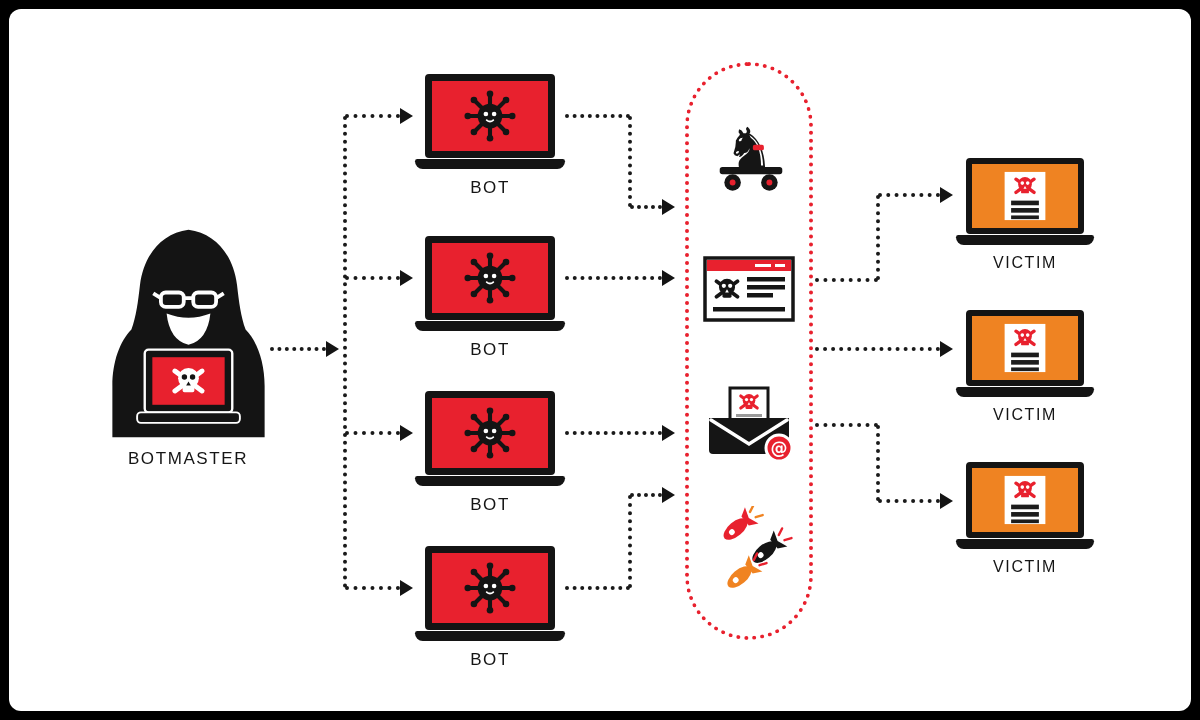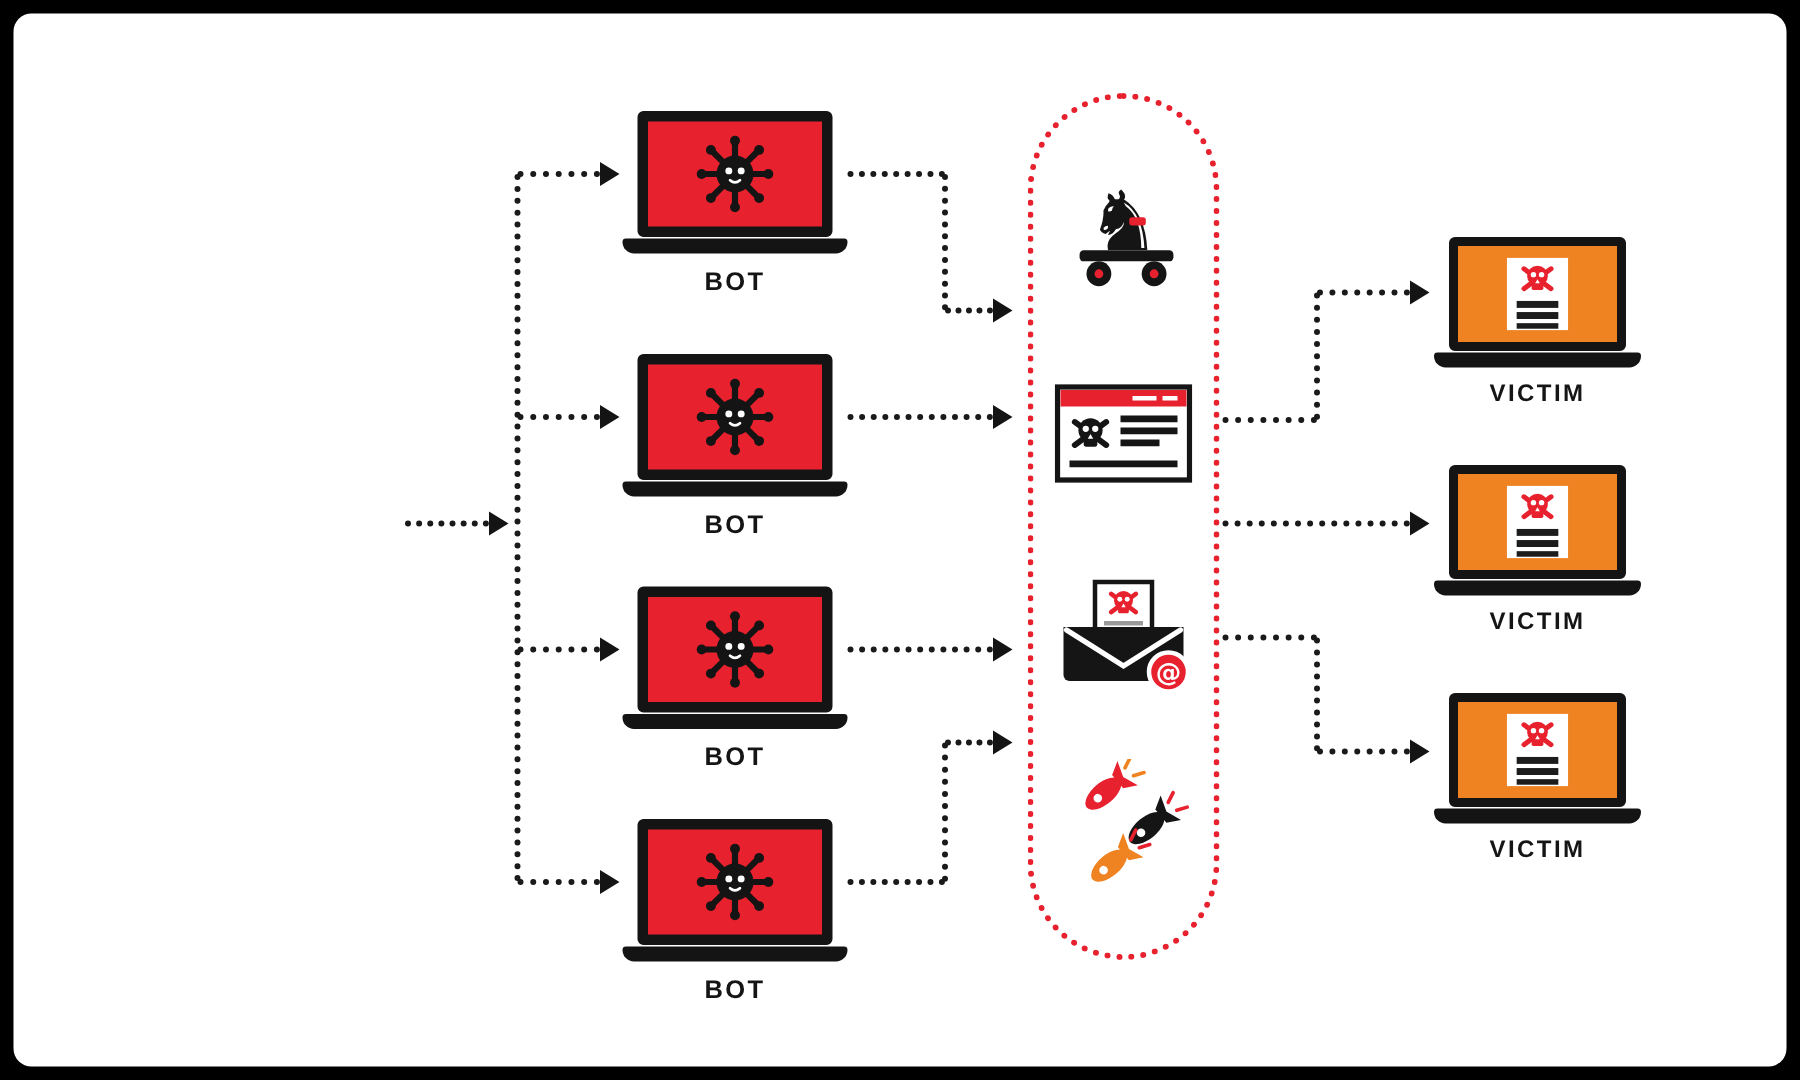--- a/index.html
+++ b/index.html
@@ -7,21 +7,21 @@
          font-family:"Liberation Sans",sans-serif;}
   .paper{position:absolute;inset:9px;background:#fff;border-radius:12px;}
   
   .laptop{display:flex;flex-direction:column;align-items:center;}
   .screen{border:7px solid #141414;border-radius:4px;display:flex;align-items:center;justify-content:center;}
   .screen.red{background:#e8212e;width:116px;height:70px;}
   .screen.orange{background:#ef8322;width:106px;height:64px;border-width:6px;}
   .base{height:10px;background:#141414;border-radius:3px 3px 10px 10px;margin-top:1px;}
   .base.bot-base{width:150px;}
   .base.victim-base{width:138px;}
-  .node-label{margin-top:9px;text-align:center;font-weight:700;letter-spacing:1.6px;
+  .node-label{margin-top:9px;text-align:center;font-weight:400;letter-spacing:1.6px;
               font-size:17px;color:#151515;width:100%;}
   .bot,.victim{position:absolute;display:flex;flex-direction:column;align-items:center;}
   .bot{width:150px;}
   .victim{width:140px;}
   
   .hline{position:absolute;border-top:4px dotted #1a1a1a;height:0;}
   .vline{position:absolute;border-left:4px dotted #1a1a1a;width:0;}
   .arrow-head{position:absolute;width:0;height:0;border-top:8px solid transparent;
               border-bottom:8px solid transparent;border-left:13px solid #141414;}
   
@@ -138,20 +138,35 @@
       <rect x="17" y="32" width="30" height="5" fill="#1c1c1c"></rect>
       <rect x="17" y="40" width="30" height="5" fill="#1c1c1c"></rect>
       <rect x="17" y="48" width="30" height="4" fill="#1c1c1c"></rect>
     </symbol>
   </defs>
 </svg>
 
 <div class="stage">
   <div class="paper"></div>
 
+  <div class="botmaster-wrap">
+    <svg width="165" height="216" viewBox="0 0 170 227">
+      <path d="M85,6 C56,10 38,33 34,64 C32,82 30,97 25,111 C13,123 5,145 5,170 L5,224 L165,224 L165,170
+               C165,145 157,123 145,111 C140,97 138,82 136,64 C132,33 114,10 85,6 Z" fill="#141414"></path>
+      <rect x="56" y="72" width="24" height="15" rx="5" fill="none" stroke="#fff" stroke-width="4"></rect>
+      <rect x="90" y="72" width="24" height="15" rx="5" fill="none" stroke="#fff" stroke-width="4"></rect>
+      <path d="M80,78 L90,78 M56,78 L48,73 M114,78 L122,73" stroke="#fff" stroke-width="4" fill="none"></path>
+      <path d="M62,94 Q85,103 108,94 Q105,122 85,127 Q65,122 62,94 Z" fill="#fff"></path>
+      <rect x="39" y="132" width="92" height="66" rx="4" fill="#141414" stroke="#fff" stroke-width="2.5"></rect>
+      <rect x="47" y="140" width="76" height="50" fill="#e8212e"></rect>
+      <use href="#skull" x="66" y="146" width="38" height="38" style="color:#fff;--sc:#141414"></use>
+      <rect x="31" y="198" width="108" height="11" rx="4" fill="#141414" stroke="#fff" stroke-width="2"></rect>
+    </svg>
+    <div class="node-label">BOTMASTER</div>
+  </div>
 
   <div>
     <div class="hline" style="left:270px;top:347px;width:56px;"></div>
     <div class="arrow-head" style="left:326px;top:341px;"></div>
     <div class="vline" style="left:343px;top:116px;height:472px;"></div>
     <div class="hline" style="left:345px;top:114px;width:55px;"></div>
     <div class="arrow-head" style="left:400px;top:108px;"></div>
     <div class="hline" style="left:345px;top:276px;width:55px;"></div>
     <div class="arrow-head" style="left:400px;top:270px;"></div>
     <div class="hline" style="left:345px;top:431px;width:55px;"></div>

